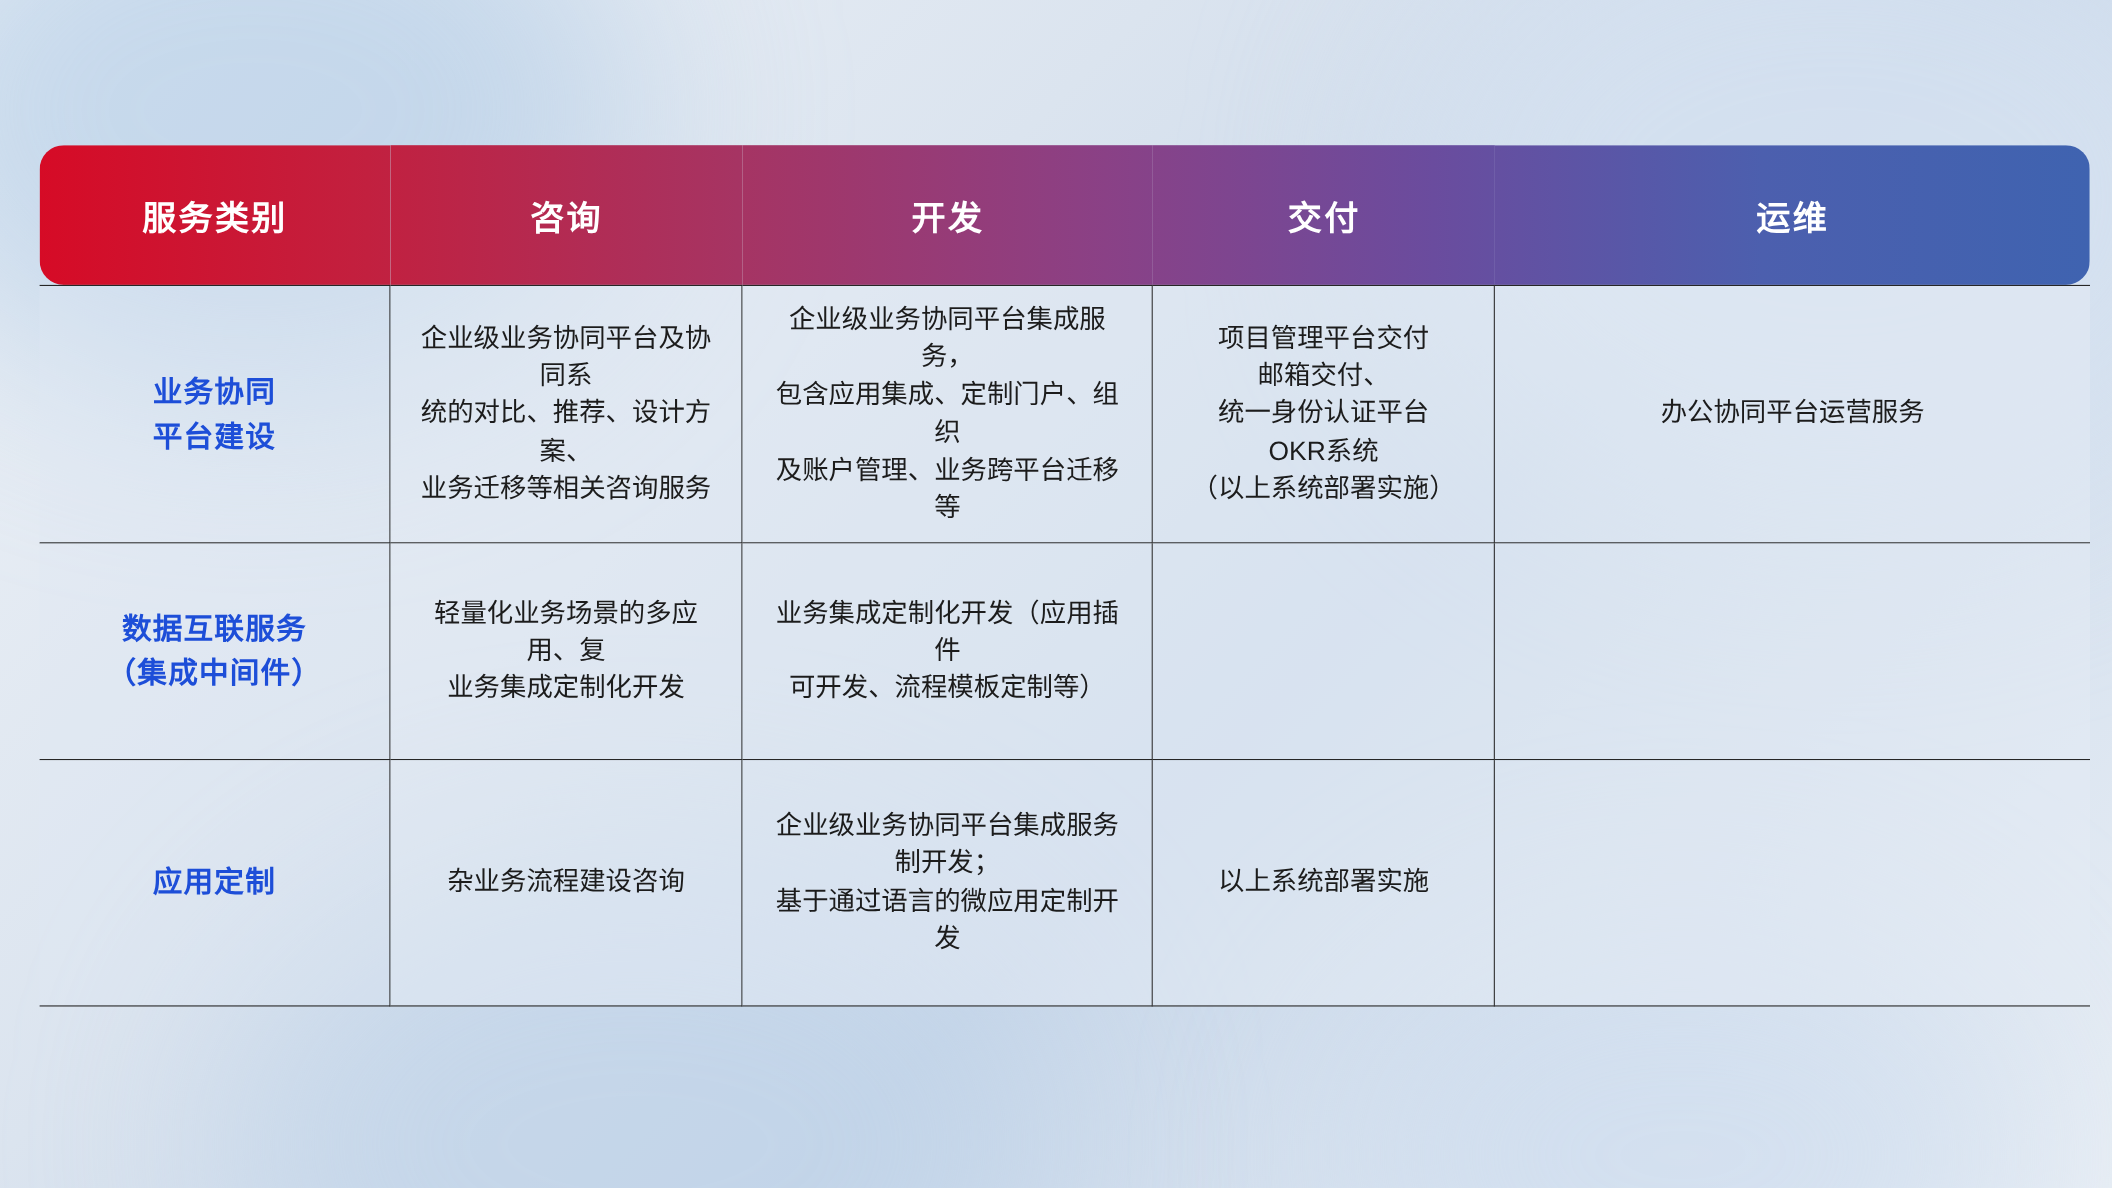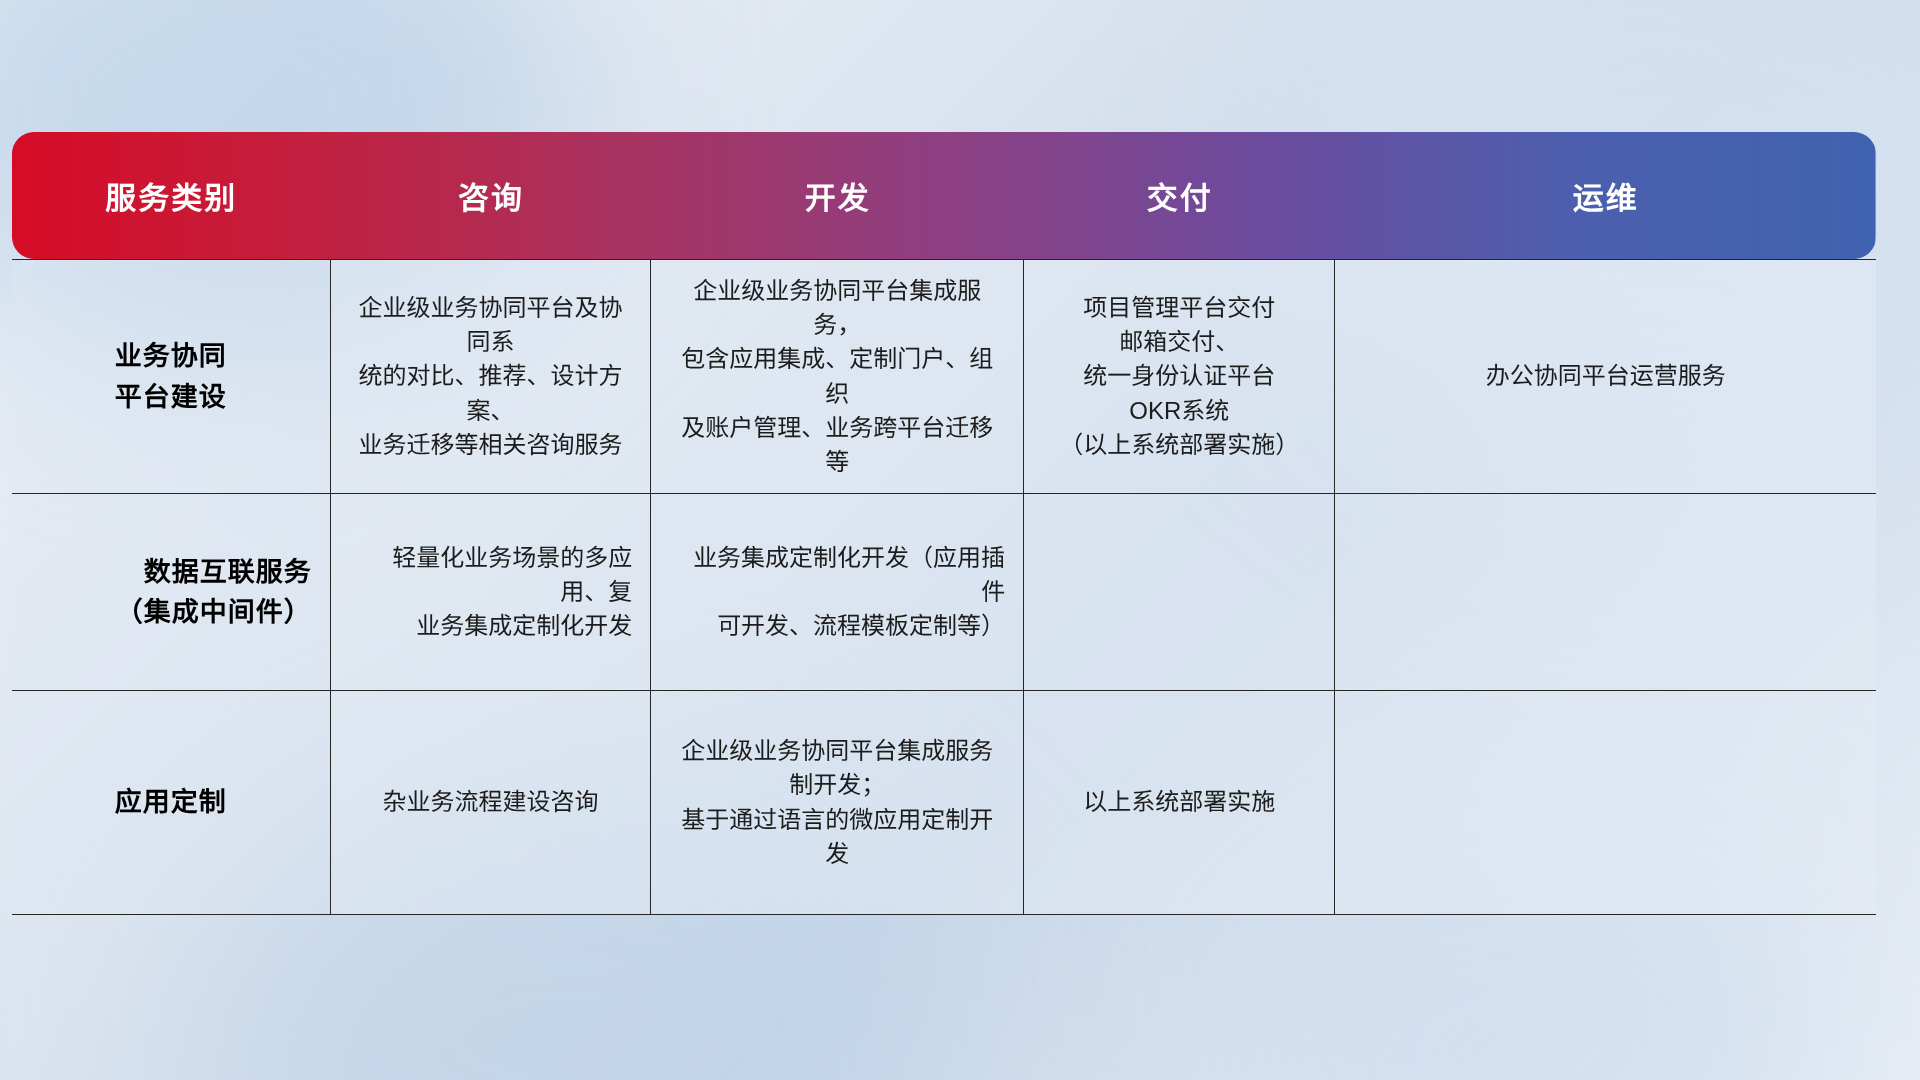--- a/index.html
+++ b/index.html
@@ -21,21 +21,21 @@
     filter: blur(90px);
     pointer-events: none;
   }
   .blob-a { width: 700px; height: 520px; left: -120px; top: -160px; background: rgba(170,198,228,0.55); }
   .blob-b { width: 800px; height: 600px; right: -150px; top: -120px; background: rgba(214,226,240,0.75); }
   .blob-c { width: 760px; height: 520px; left: 200px; bottom: -220px; background: rgba(190,210,232,0.60); }
   .blob-d { width: 620px; height: 420px; right: 80px; bottom: -180px; background: rgba(205,220,238,0.6); }
 
   .table-wrap {
     position: absolute;
-    left: 12px;
+    left: 36px;
     top: 132px;
     width: 1864px;
   }
 
   table.svc {
     width: 100%;
     border-collapse: separate;
     border-spacing: 0;
     table-layout: fixed;
   }
@@ -80,42 +80,42 @@
     text-align: center;
     padding: 14px 18px;
     font-size: 24px;
     color: #1c1c1c;
     line-height: 1.42;
   }
   tbody tr:first-child td { border-top: 1.5px solid #262626; }
   tbody td:first-child {
     border-right: 1.5px solid #262626;
     border-left: none;
-    color: #000000;
+    color: #1d4ed8;
     font-weight: bold;
     font-size: 27px;
     line-height: 1.5;
     letter-spacing: 1px;
     background: rgba(224,233,243,0.35);
   }
   tbody td:last-child { border-right: none; }
   tbody tr:last-child td { }
 
   .cat-cell { white-space: pre-line; }
   .txt { white-space: pre-line; }
 
   
   col.c0 { width: 17.1%; }
   col.c1 { width: 17.2%; }
   col.c2 { width: 20.0%; }
   col.c3 { width: 16.7%; }
   col.c4 { width: 29.0%; }
 
   .row-h1 td { height: 205px; }
-  .row-h2 td { height: 168px; text-align: right; }
+  .row-h2 td { height: 168px; }
   .row-h3 td { height: 195px; }
 </style>
 </head>
 <body>
 
 <div class="bg-blob blob-a"></div>
 <div class="bg-blob blob-b"></div>
 <div class="bg-blob blob-c"></div>
 <div class="bg-blob blob-d"></div>
 

